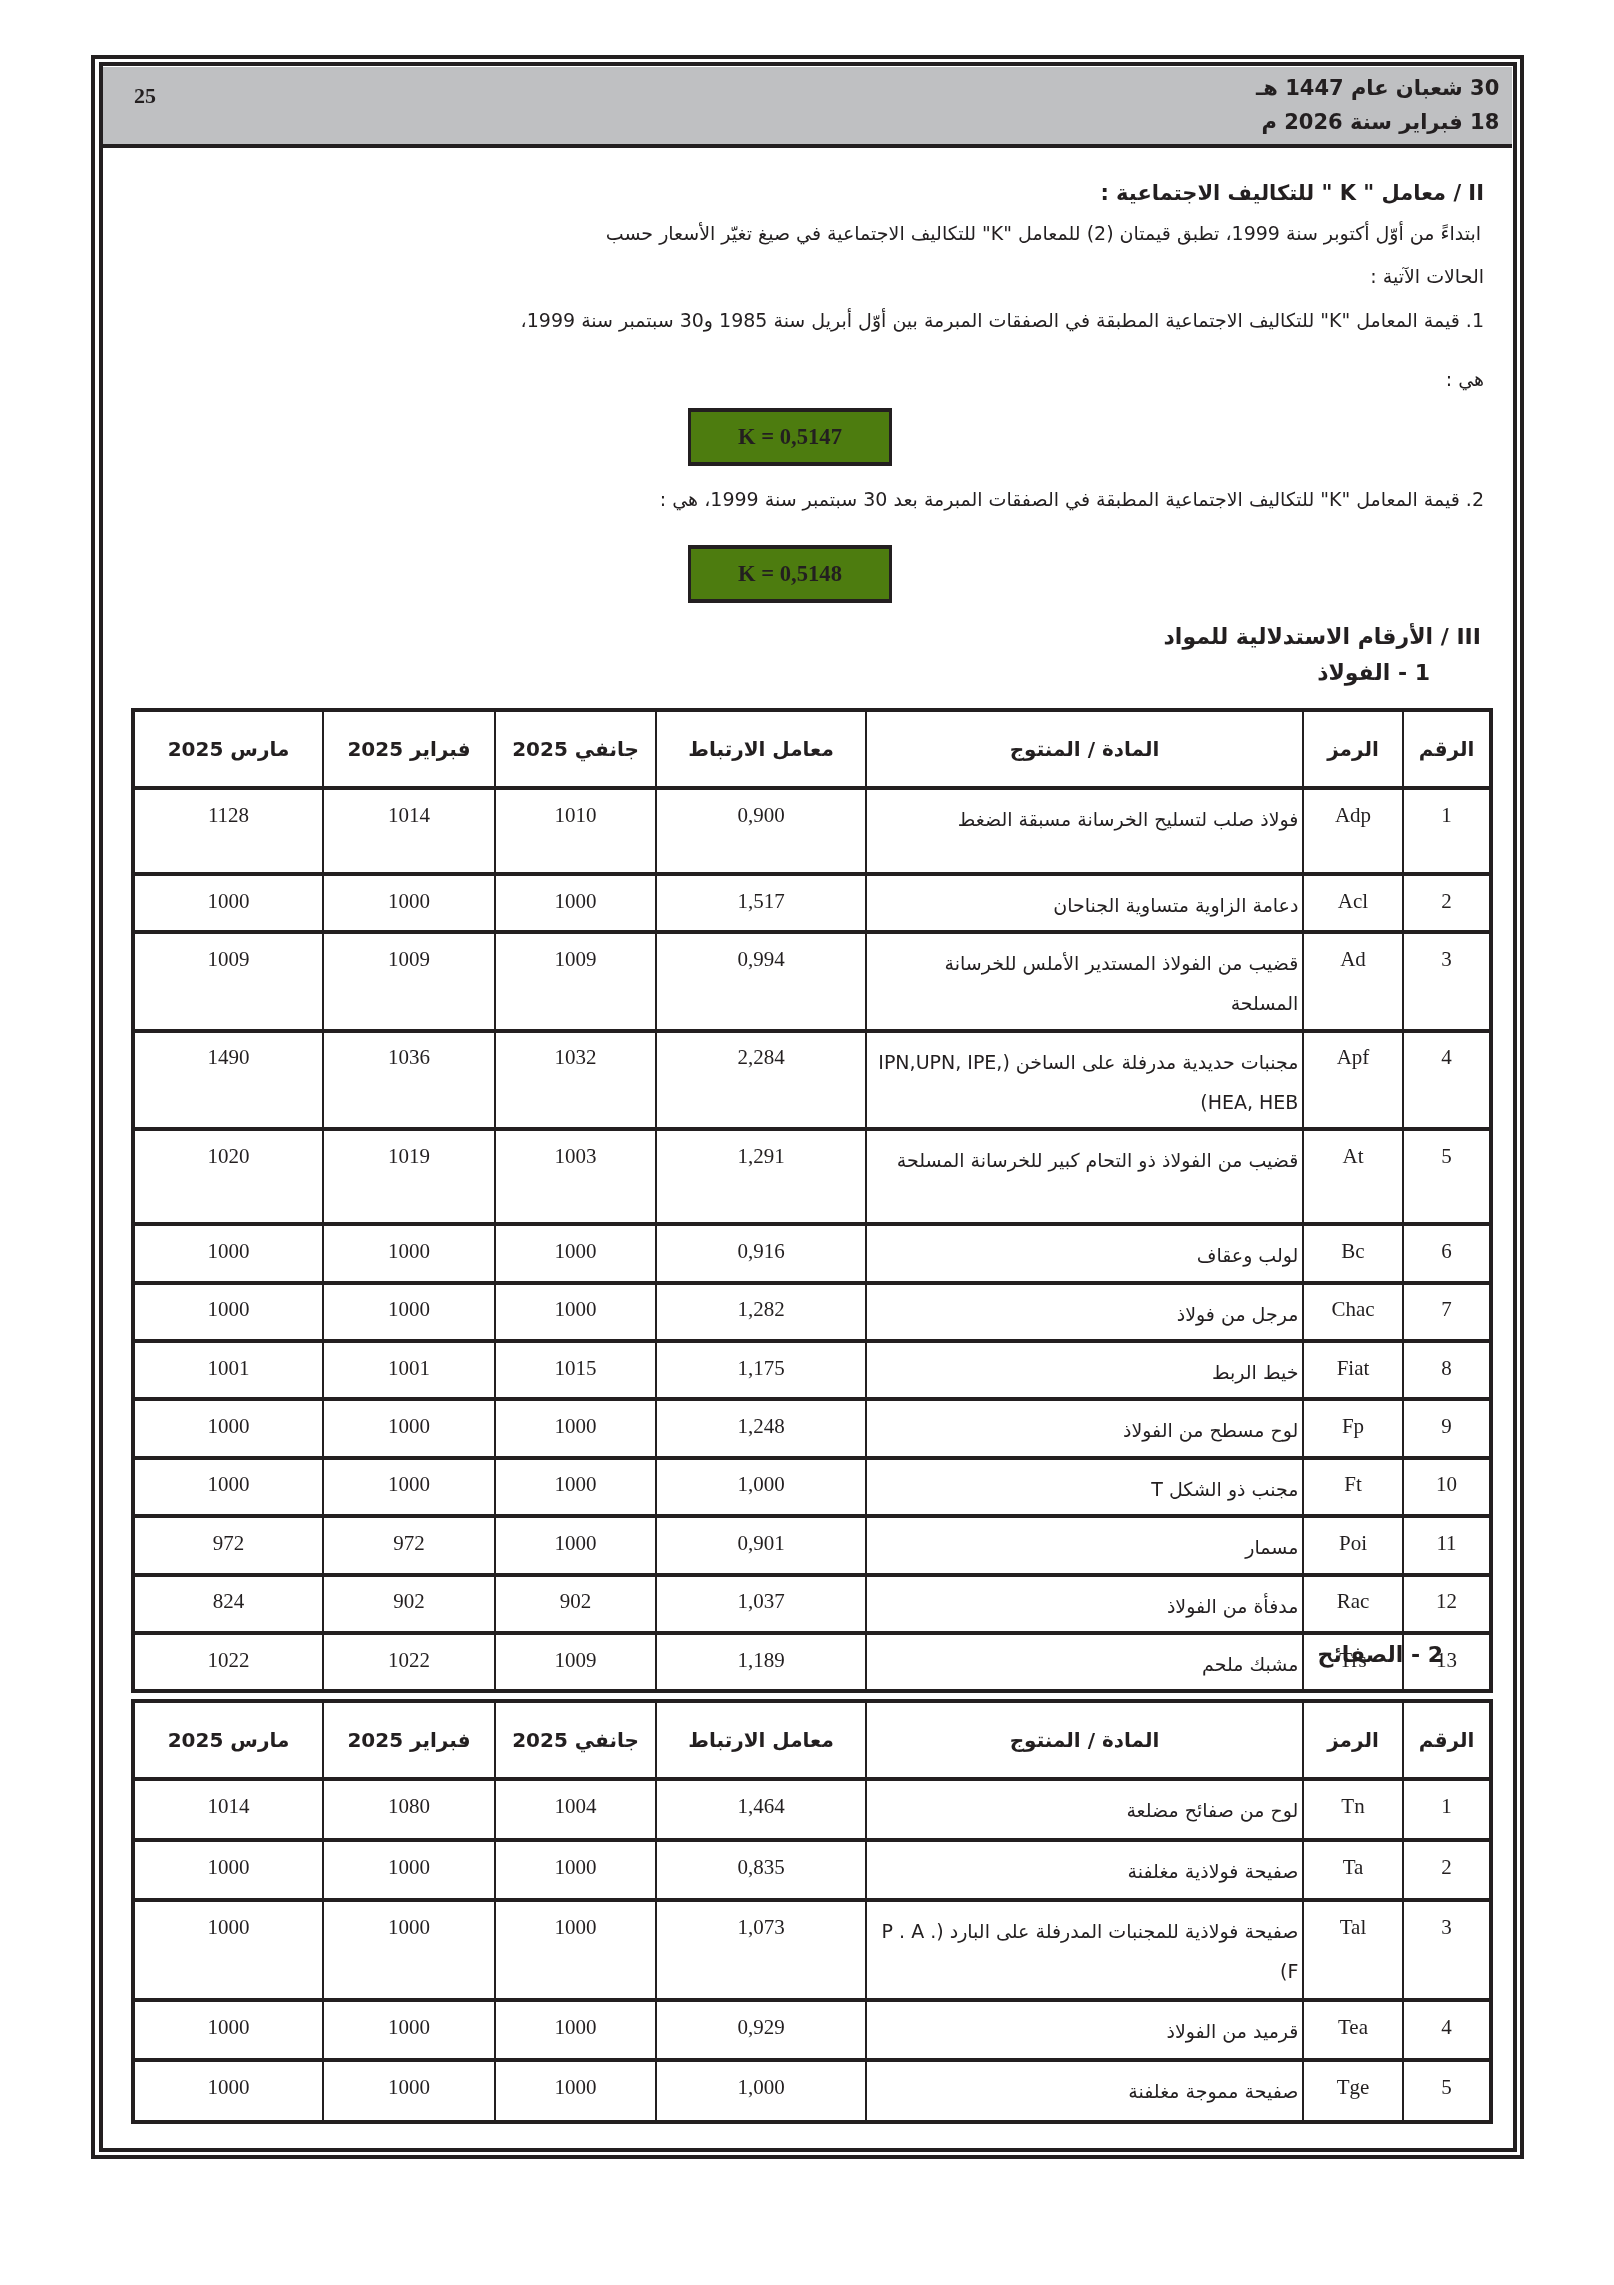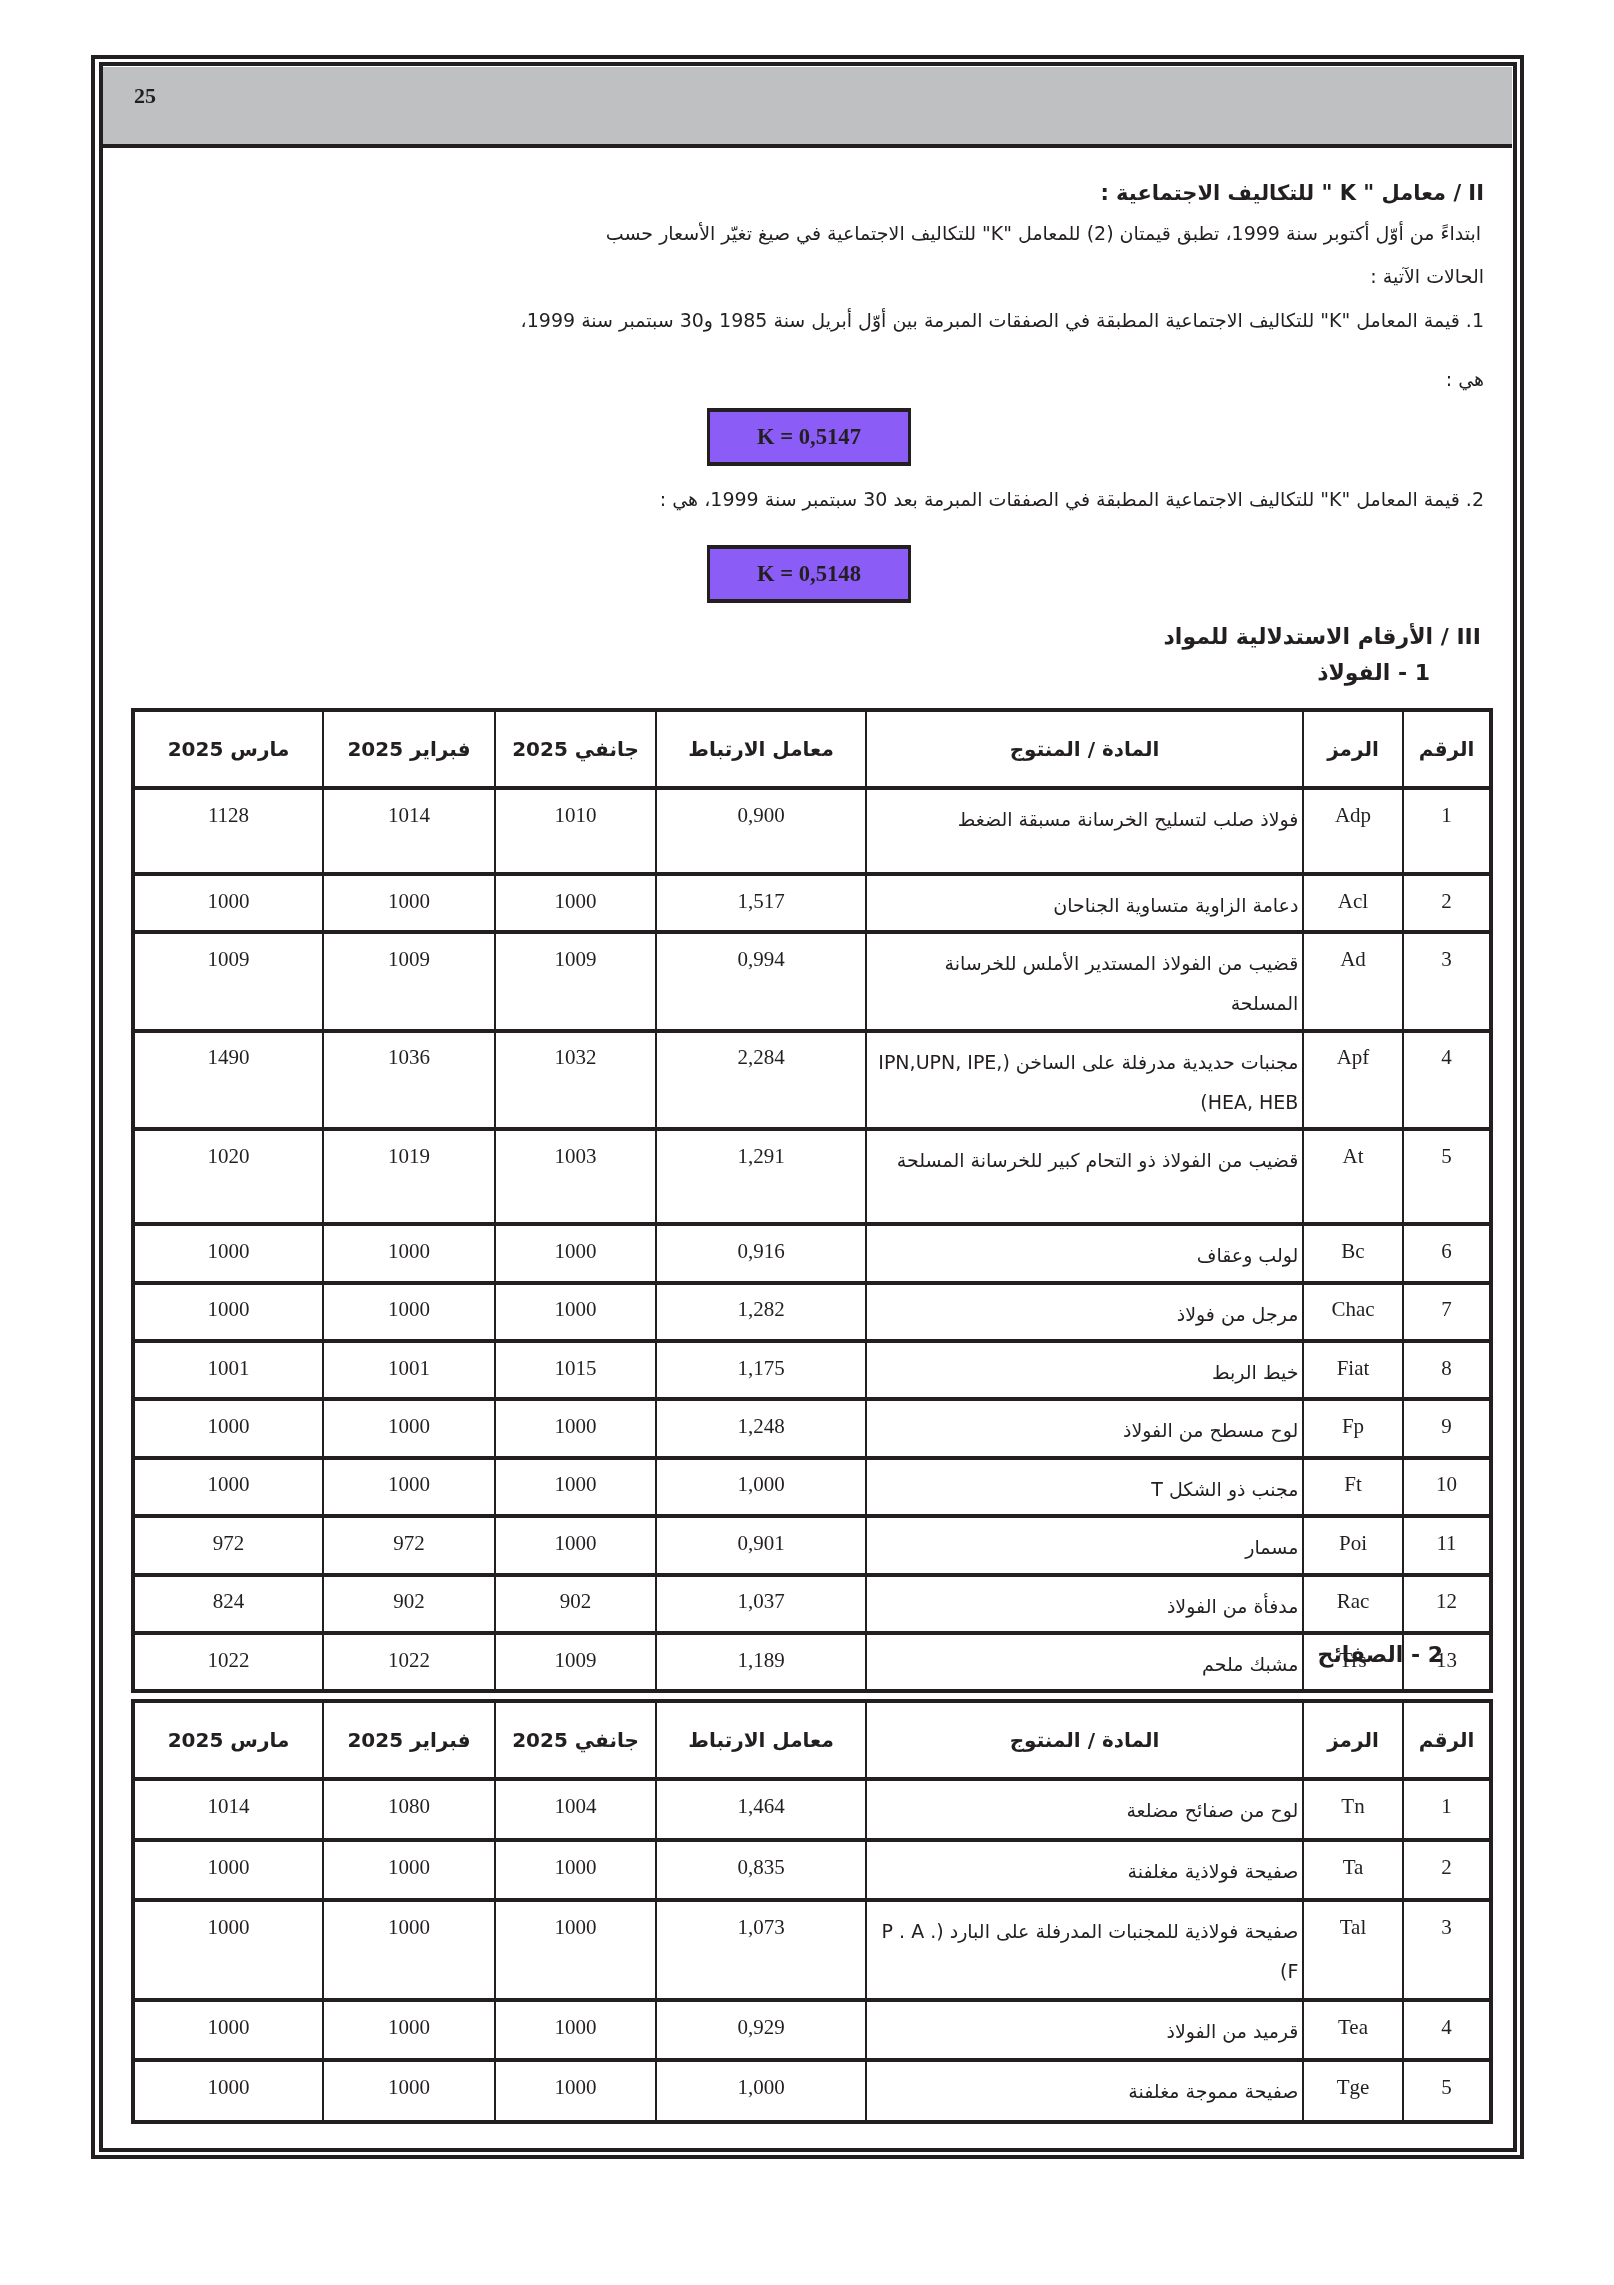--- a/index.html
+++ b/index.html
@@ -30,22 +30,22 @@
     .hdr-date {
       position: absolute; right: 12.7px; top: 3.6px; text-align: right; direction: rtl;
       font-weight: bold; font-size: 21px; line-height: 34px;
     }
     .rtl { direction: rtl; text-align: right; }
     .text-line {
       position: absolute; right: 127px; font-size: 20px; font-weight: normal; white-space: nowrap;
     }
     .bold { font-weight: bold; }
     .kbox {
-      position: absolute; left: 707px; width: 204px; height: 58px;
-      background: #8b5cf6; border: 3.6px solid #231f20; border-top-width: 4.5px; border-bottom-width: 4.5px;
+      position: absolute; left: 688px; width: 204px; height: 58px;
+      background: #4d7c0f; border: 3.6px solid #231f20; border-top-width: 4.5px; border-bottom-width: 4.5px;
       box-sizing: border-box; display: flex; align-items: center; justify-content: center;
       font-family: "Liberation Serif", serif; font-weight: bold; font-size: 22.6px;
     }
     table.data {
       position: absolute; left: 131px; width: 1357px; border-collapse: collapse;
       direction: rtl; table-layout: fixed;
     }
     table.data th, table.data td {
       border: 2.7px solid #231f20; padding: 0; vertical-align: top;
     }
@@ -65,20 +65,24 @@
     .sub-heading { position: absolute; right: 134px; font-weight: bold; font-size: 22px; }
   </style>
 </head>
 <body>
 
 <div class="frame-outer"></div>
 <div class="frame-inner"></div>
 
 <div class="header-band">
   <div class="hdr-page">25</div>
+  <div class="hdr-date">
+    <div>30 شعبان عام 1447 هـ</div>
+    <div>18 فبراير سنة 2026 م</div>
+  </div>
 </div>
 
 <div class="text-line rtl bold" style="top:181px; right:131px; font-size:21px;">II / معامل " K " للتكاليف الاجتماعية :</div>
 <div class="text-line rtl" style="top:222px; right:134px; font-size:19px;">ابتداءً من أوّل أكتوبر سنة 1999، تطبق قيمتان (2) للمعامل "K" للتكاليف الاجتماعية في صيغ تغيّر الأسعار حسب</div>
 <div class="text-line rtl" style="top:265px; right:131px; font-size:19px;">الحالات الآتية :</div>
 <div class="text-line rtl" style="top:309px; right:131px; font-size:19px;">1. قيمة المعامل "K" للتكاليف الاجتماعية المطبقة في الصفقات المبرمة بين أوّل أبريل سنة 1985 و30 سبتمبر سنة 1999،</div>
 <div class="text-line rtl" style="top:368px; right:131px; font-size:19px;">هي :</div>
 <div class="kbox" style="top:408px;">K = 0,5147</div>
 <div class="text-line rtl" style="top:488px; right:131px; font-size:19px;">2. قيمة المعامل "K" للتكاليف الاجتماعية المطبقة في الصفقات المبرمة بعد 30 سبتمبر سنة 1999، هي :</div>
 <div class="kbox" style="top:545px;">K = 0,5148</div>

